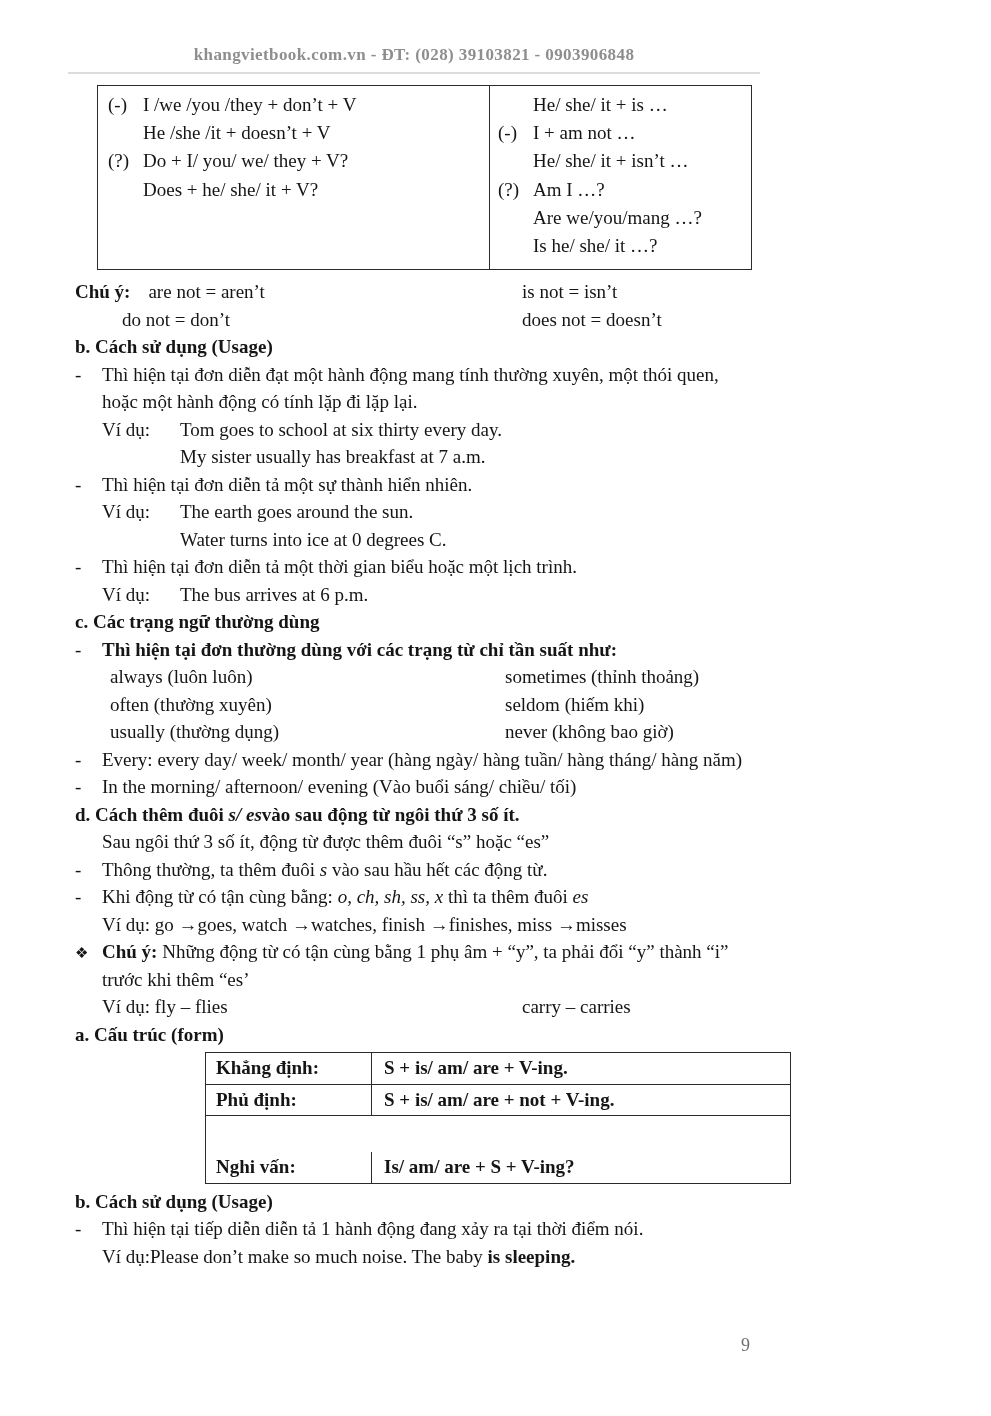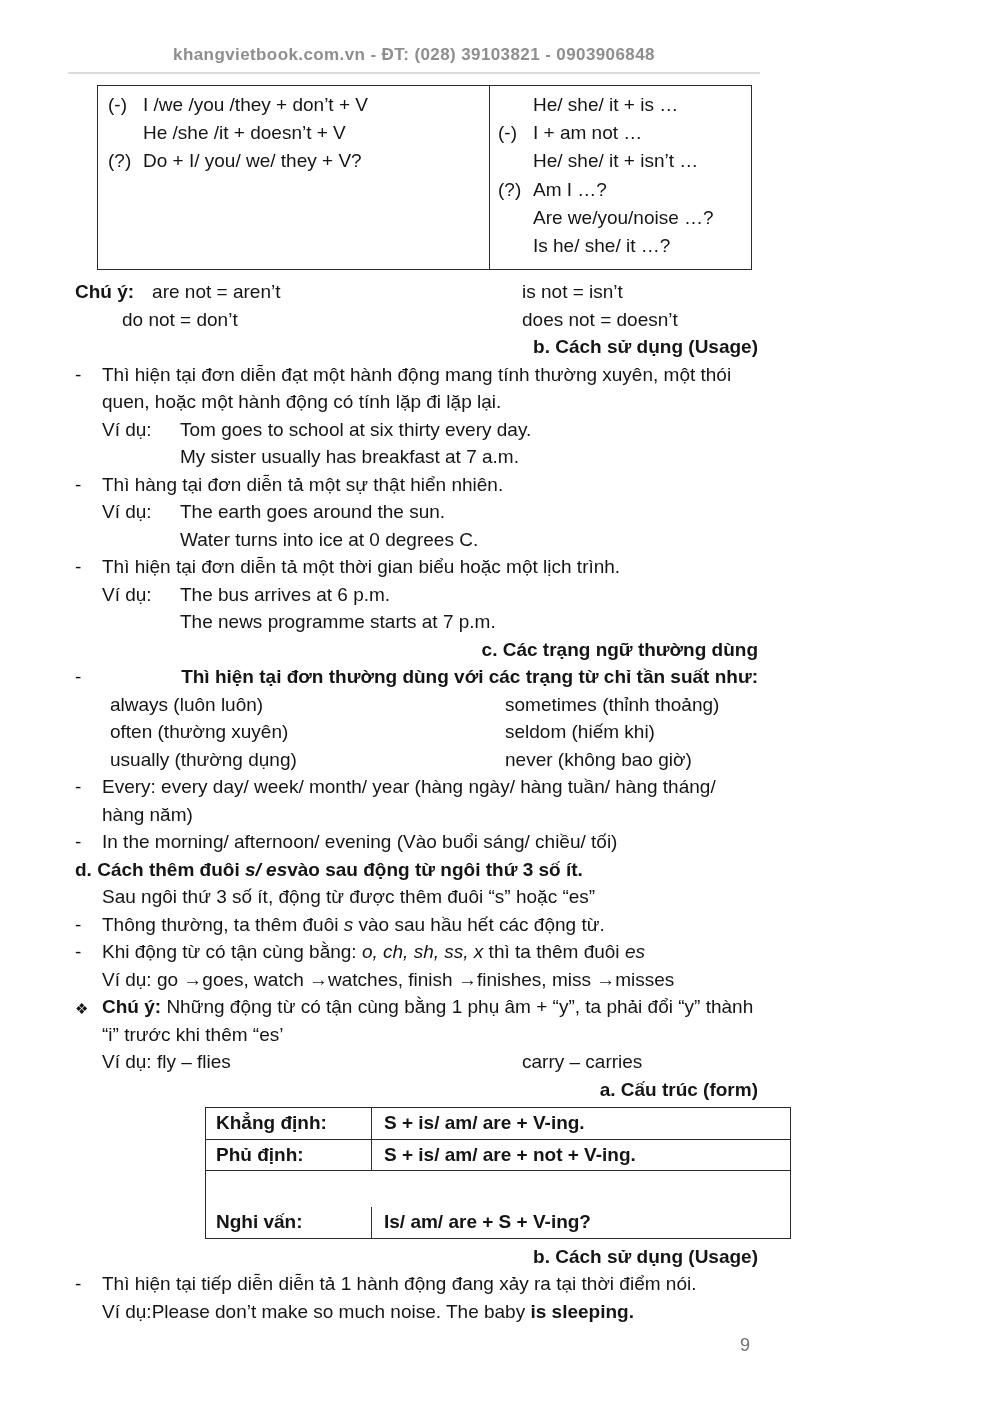--- a/index.html
+++ b/index.html
@@ -1,35 +1,35 @@
 <!DOCTYPE html>
 <html><head>
 <meta charset="utf-8">
 <style>
   * { margin:0; padding:0; box-sizing:border-box; }
   html,body { background:#ffffff; }
   .page {
     width:828px; height:1416px; position:relative; background:#fff;
-    font-family:Liberation Sans, sans-serif;
+    font-family:Liberation Serif, serif;
     font-size:19px; color:#151515; overflow:hidden;
   }
   .header { padding-top:45px; text-align:center; font-weight:bold;
             font-size:17px; color:#8e8e8e; letter-spacing:0.4px; }
   .header-rule { border-bottom:2px solid #dcdcdc; margin:7px 68px 0 68px; }
 
   .grammar-table { display:flex; margin:11px 76px 0 97px; border:1.6px solid #2b2b2b; }
   .gt-left  { width:392px; border-right:1.6px solid #2b2b2b; padding:5px 6px 9px 10px; }
   .gt-right { flex:1; padding:5px 6px 9px 8px; }
   .gt-row { display:flex; line-height:28.2px; }
   .gt-marker { flex:0 0 35px; }
   .gt-text { flex:1; }
 
   .content { margin:8px 70px 0 75px; }
   .line { line-height:27.5px; min-height:27.5px; }
-  .b  { font-weight:bold;text-align:right; }
+  .b  { font-weight:bold; }
   .i  { font-style:italic; }
   .bi { font-weight:bold; font-style:italic; }
 
   .twocol { display:flex; }
   .note-c1 { width:447px; }
   .note-label { margin-right:18px; }
   .note2-c1 { width:447px; padding-left:47px; }
 
   .dash-row { display:flex; }
   .dash-m { flex:0 0 27px; }
@@ -70,41 +70,45 @@
           <span class="gt-text">I /we /you /they + don’t + V</span>
         </div>
       <div class="gt-row">
           <span class="gt-marker"></span>
           <span class="gt-text">He /she /it + doesn’t + V</span>
         </div>
       <div class="gt-row">
           <span class="gt-marker">(?)</span>
           <span class="gt-text">Do + I/ you/ we/ they + V?</span>
         </div>
+      <div class="gt-row">
+          <span class="gt-marker"></span>
+          <span class="gt-text">Does + he/ she/ it + V?</span>
+        </div>
     </div>
     <div class="gt-right">
       <div class="gt-row">
           <span class="gt-marker"></span>
           <span class="gt-text">He/ she/ it + is …</span>
         </div>
       <div class="gt-row">
           <span class="gt-marker">(-)</span>
           <span class="gt-text">I + am not …</span>
         </div>
       <div class="gt-row">
           <span class="gt-marker"></span>
           <span class="gt-text">He/ she/ it + isn’t …</span>
         </div>
       <div class="gt-row">
           <span class="gt-marker">(?)</span>
           <span class="gt-text">Am I …?</span>
         </div>
       <div class="gt-row">
           <span class="gt-marker"></span>
-          <span class="gt-text">Are we/you/noise …?</span>
+          <span class="gt-text">Are we/you/mang …?</span>
         </div>
       <div class="gt-row">
           <span class="gt-marker"></span>
           <span class="gt-text">Is he/ she/ it …?</span>
         </div>
     </div>
   </div>
 
   <div class="content">
 
@@ -126,37 +130,36 @@
       <span class="dash-t">Thì hiện tại đơn diễn đạt một hành động mang tính thường xuyên, một thói quen, hoặc một hành động có tính lặp đi lặp lại.</span>
     </div>
     <div class="line ex-row">
       <span class="vd-label">Ví dụ:</span>
       <span>Tom goes to school at six thirty every day.</span>
     </div>
     <div class="line ex-cont">My sister usually has breakfast at 7 a.m.</div>
 
     <div class="line dash-row">
       <span class="dash-m">-</span>
-      <span class="dash-t">Thì hàng tại đơn diễn tả một sự thật hiển nhiên.</span>
+      <span class="dash-t">Thì hiện tại đơn diễn tả một sự thành hiển nhiên.</span>
     </div>
     <div class="line ex-row">
       <span class="vd-label">Ví dụ:</span>
       <span>The earth goes around the sun.</span>
     </div>
     <div class="line ex-cont">Water turns into ice at 0 degrees C.</div>
 
     <div class="line dash-row">
       <span class="dash-m">-</span>
       <span class="dash-t">Thì hiện tại đơn diễn tả một thời gian biểu hoặc một lịch trình.</span>
     </div>
     <div class="line ex-row">
       <span class="vd-label">Ví dụ:</span>
       <span>The bus arrives at 6 p.m.</span>
     </div>
-    <div class="line ex-cont">The news programme starts at 7 p.m.</div>
 
     <div class="line b">c. Các trạng ngữ thường dùng</div>
 
     <div class="line dash-row">
       <span class="dash-m">-</span>
       <span class="dash-t b">Thì hiện tại đơn thường dùng với các trạng từ chỉ tần suất như:</span>
     </div>
 
     <div class="line twocol">
       <div class="adv-c1">always (luôn luôn)</div>

